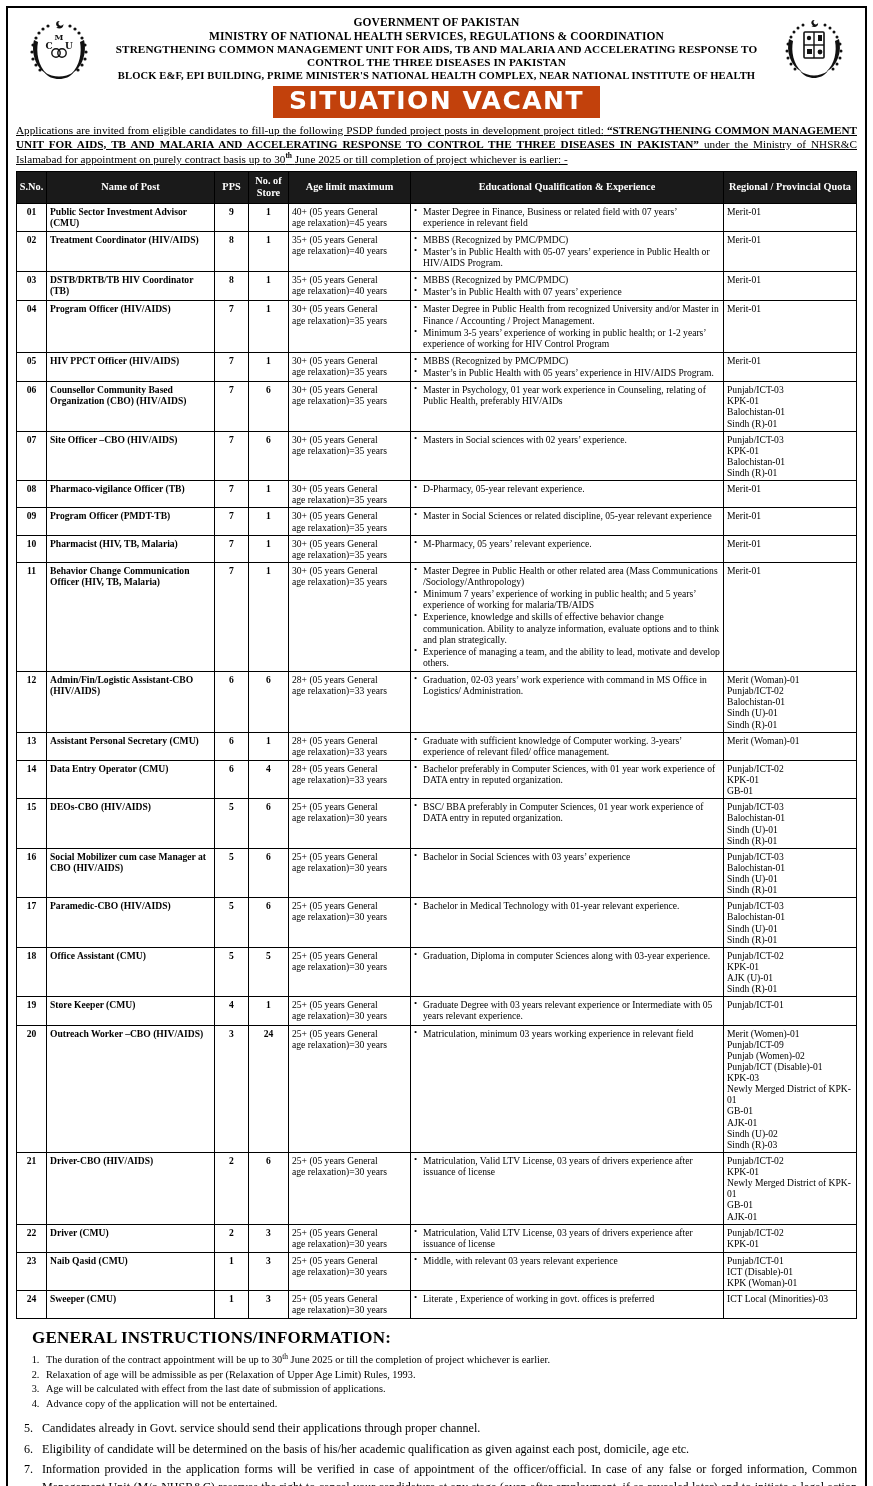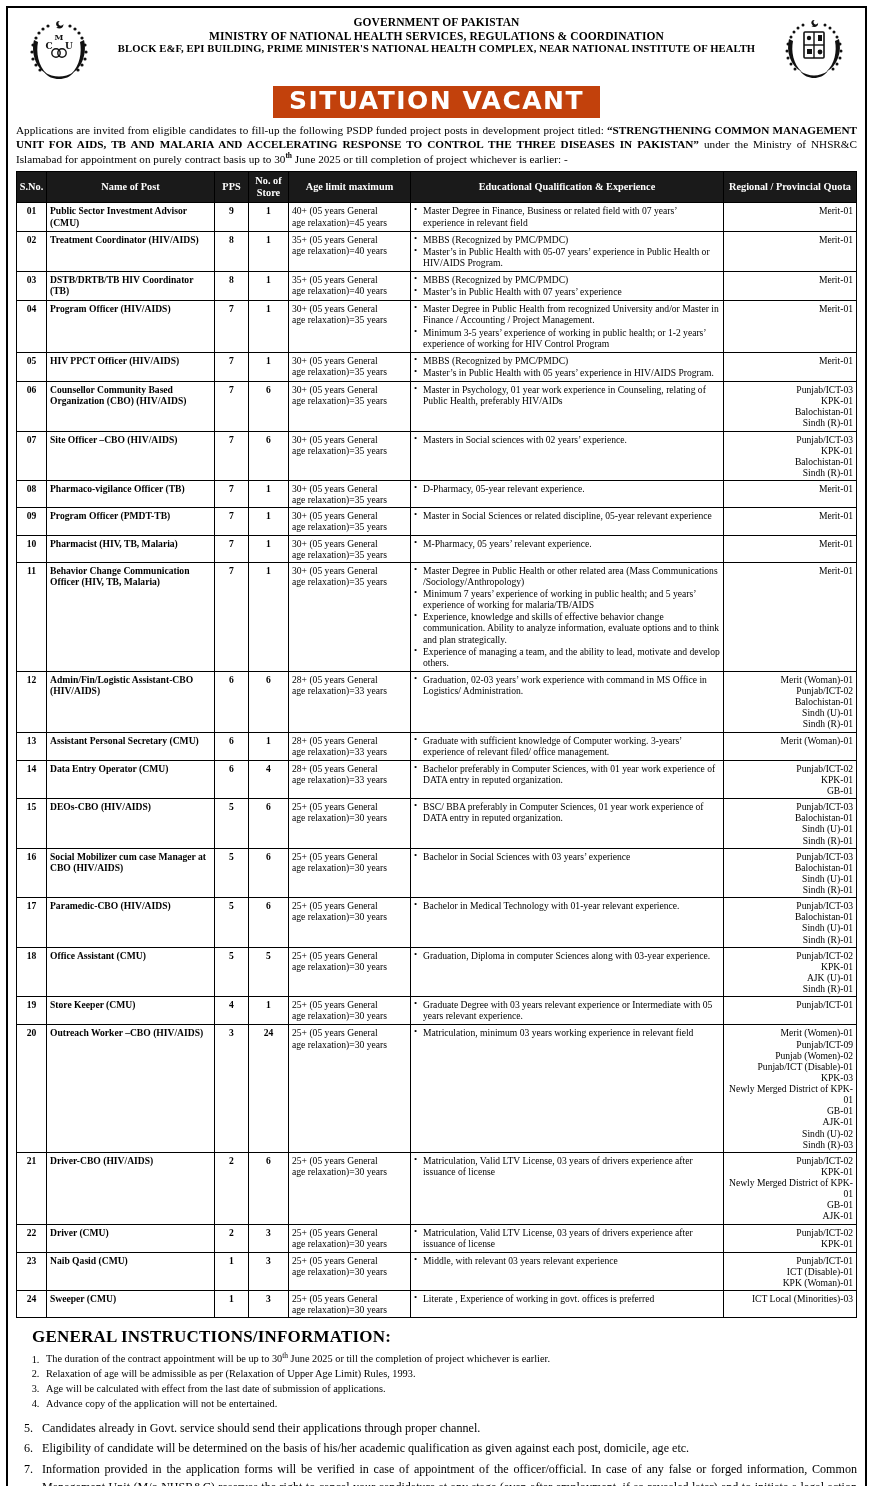--- a/index.html
+++ b/index.html
@@ -47,20 +47,21 @@
     padding: 1px 16px 3px 16px;
     line-height: 1.1;
   }
 
   .intro {
     font-size: 11.2px;
     line-height: 1.26;
     text-align: justify;
     font-weight: bold;
     margin: 2px 0 5px 0;
+    text-decoration: underline;
   }
   .intro .norm { font-weight: normal; }
   sup { font-size: 7.5px; }
 
   
   table.jobs {
     width: 100%;
     border-collapse: collapse;
     table-layout: fixed;
     font-size: 9.6px;
@@ -78,21 +79,21 @@
     font-size:10.3px;
     padding: 3px 2px 4px 2px;
     vertical-align: middle;
   }
   .c-sno   { width: 30px;  text-align:center; font-weight:bold;}
   .c-post  { width: 168px; font-weight:bold;margin-left:36px;}
   .c-pps   { width: 34px;  text-align:center; font-weight:bold;}
   .c-posts { width: 40px;  text-align:center; font-weight:bold;}
   .c-age   { width: 122px; }
   .c-edu   { width: auto; }
-  .c-quota { width: 133px; text-align: right; }
+  .c-quota { width: 133px; }
 
   .age-line { display:block; }
   ul.edu { margin:0; padding:0; list-style:none; }
   ul.edu li {
     position: relative;
     padding-left: 9px;
     margin-bottom: 1px;
   }
   ul.edu li::before {
     content: "\2022";
@@ -158,20 +159,21 @@
               <circle cx="63" cy="43" r="1.6"></circle>
                 <circle cx="60" cy="49" r="1.6"></circle>
                 <circle cx="56" cy="54" r="1.6"></circle>
             </g>
           </g>
         </svg>
       </div>
       <div class="hdr-txt">
         <div class="l1">GOVERNMENT OF PAKISTAN</div>
         <div class="l2">MINISTRY OF NATIONAL HEALTH SERVICES, REGULATIONS &amp; COORDINATION</div>
+        <div class="l3">STRENGTHENING COMMON MANAGEMENT UNIT FOR AIDS, TB AND MALARIA AND ACCELERATING RESPONSE TO CONTROL THE THREE DISEASES IN PAKISTAN</div>
         <div class="l4">BLOCK E&amp;F, EPI BUILDING, PRIME MINISTER'S NATIONAL HEALTH COMPLEX, NEAR NATIONAL INSTITUTE OF HEALTH</div>
       </div>
       <div class="emblem">
         <svg width="74" height="66" viewBox="0 0 74 66" aria-hidden="true">
           <g fill="#111">
             <path d="M37 4c-1.5 0-2.7 1.2-2.7 2.7 0 1.2.8 2.2 1.9 2.6-.5.4-1.1.7-1.8.7.9.7 2 1 3.1 1 2 0 3.6-1.5 3.6-3.5 0-.3 0-.5-.1-.7-.4.9-1.3 1.6-2.3 1.6-1.2 0-2.2-1-2.2-2.2 0-1 .6-1.8 1.5-2.1-.3 0-.6-.1-1-.1z"></path>
             <rect x="27" y="16" width="20" height="26" rx="1" fill="none" stroke="#111" stroke-width="1.6"></rect>
             <line x1="37" y1="16" x2="37" y2="42" stroke="#111" stroke-width="1.4"></line>
             <line x1="27" y1="29" x2="47" y2="29" stroke="#111" stroke-width="1.4"></line>
             <circle cx="32" cy="22" r="2.2"></circle>

